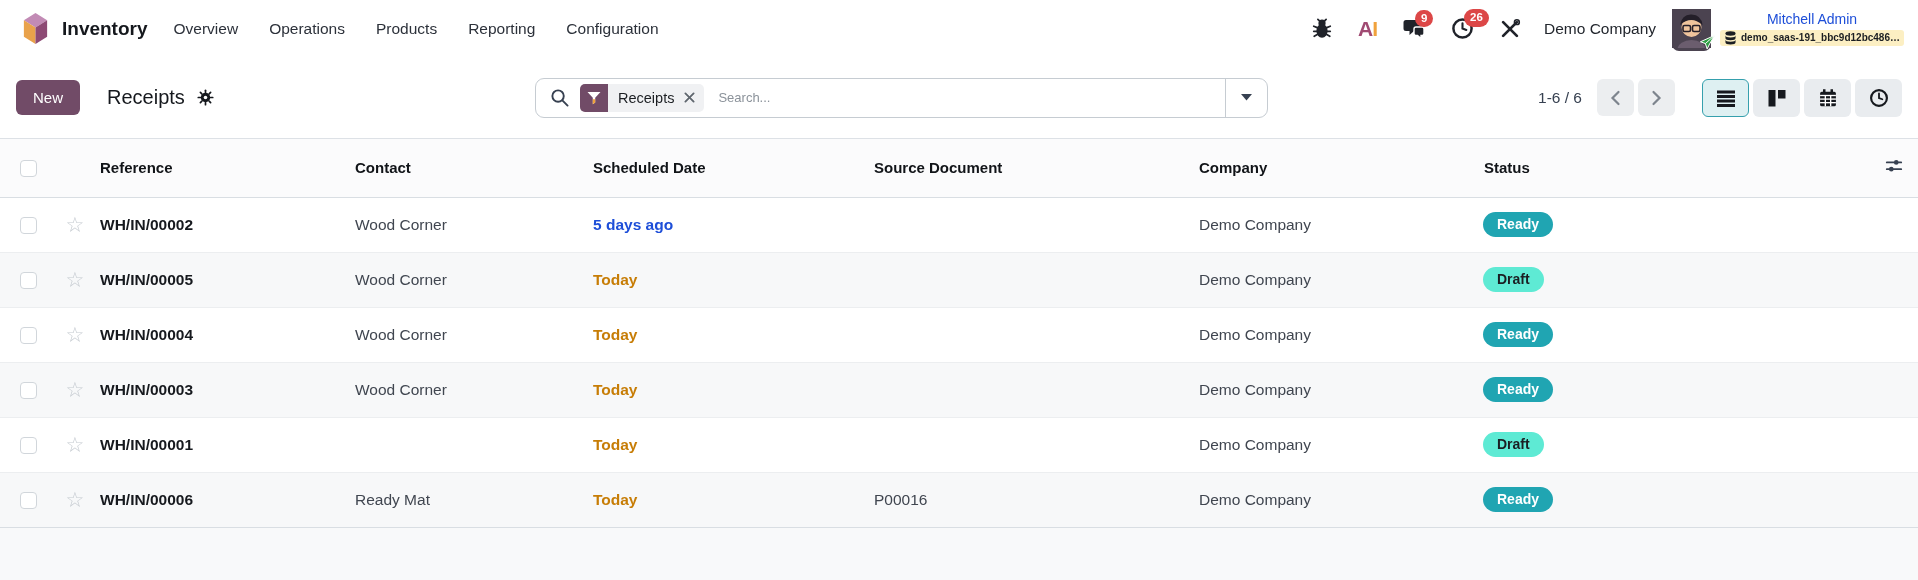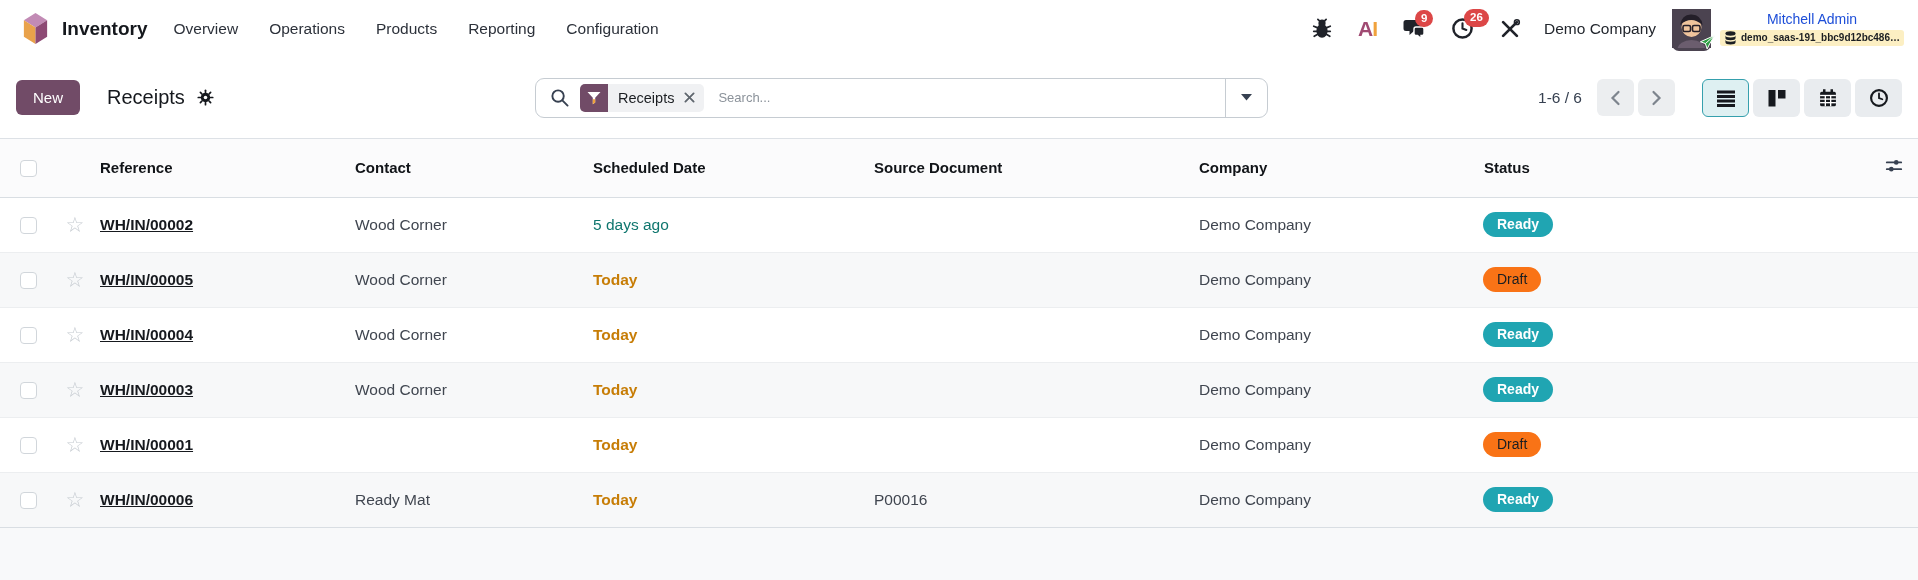--- a/index.html
+++ b/index.html
@@ -64,28 +64,28 @@
   thead th { height:58px; background:#fbfbfc; border-bottom:1px solid #d9dee3; font-size:15px; font-weight:700;
              color:#111418; text-align:left; padding:0 0 0 6px; cursor:pointer; }
   th.c-check, td.c-check { text-align:center; padding:0; }
   th.c-star, td.c-star { text-align:center; padding:0; }
   th.c-settings, td.c-settings { text-align:center; padding:0; }
   tbody td { height:55px; font-size:15.5px; color:#404650; padding:0 0 0 6px; white-space:nowrap; overflow:hidden; }
   tbody tr { border-top:1px solid #eceef0; cursor:pointer; background:#fff; }
   tbody tr:nth-child(even) { background:#f7f8f9; }
   tbody tr:last-child { border-bottom:1px solid #d9dee3; }
   td.c-status { padding-left:5px; }
-  .cell-reference { font-weight:700; color:#16191e;text-decoration:underline; }
+  .cell-reference { font-weight:700; color:#16191e; }
   input[type="checkbox"] { appearance:none; width:17px; height:17px; border:1.5px solid #d1d6db;
                            border-radius:4px; background:#fff; cursor:pointer; vertical-align:middle; }
   .star { font-size:21px; color:#c6cbd1; line-height:1; }
   .pill { display:inline-block; padding:4px 14px; border-radius:15px; font-size:14px; line-height:1.25;text-align:center; }
   .pill-ready { background:#20a5b2; color:#fff; font-weight:600; }
-  .pill-draft { background:#f97316; color:#1b1e22; font-weight:400; }
-  .date-late { color:#0f766e; font-weight:400; }
+  .pill-draft { background:#5eead4; color:#1b1e22; font-weight:700; }
+  .date-late { color:#1d4ed8; font-weight:700; }
   .date-today { color:#c77d06; font-weight:600; }
 </style>
 </head>
 <body>
 
 <div class="screen">
 
   <div class="navbar">
     <svg class="app-logo" viewBox="0 0 32 34">
       <polygon points="16,1 28,8.5 16,16 4,8.5" fill="#c28bb5"></polygon>

